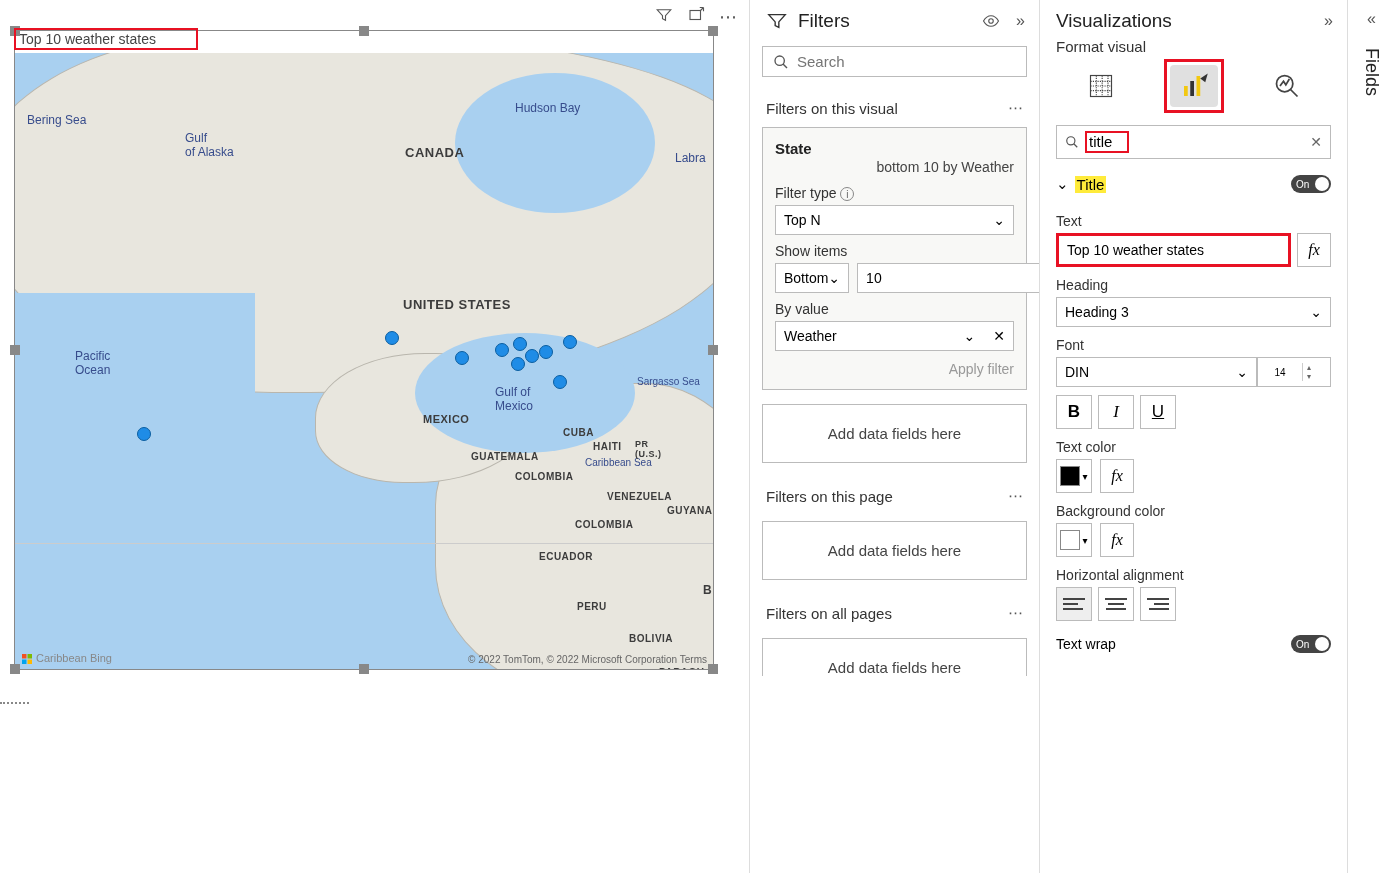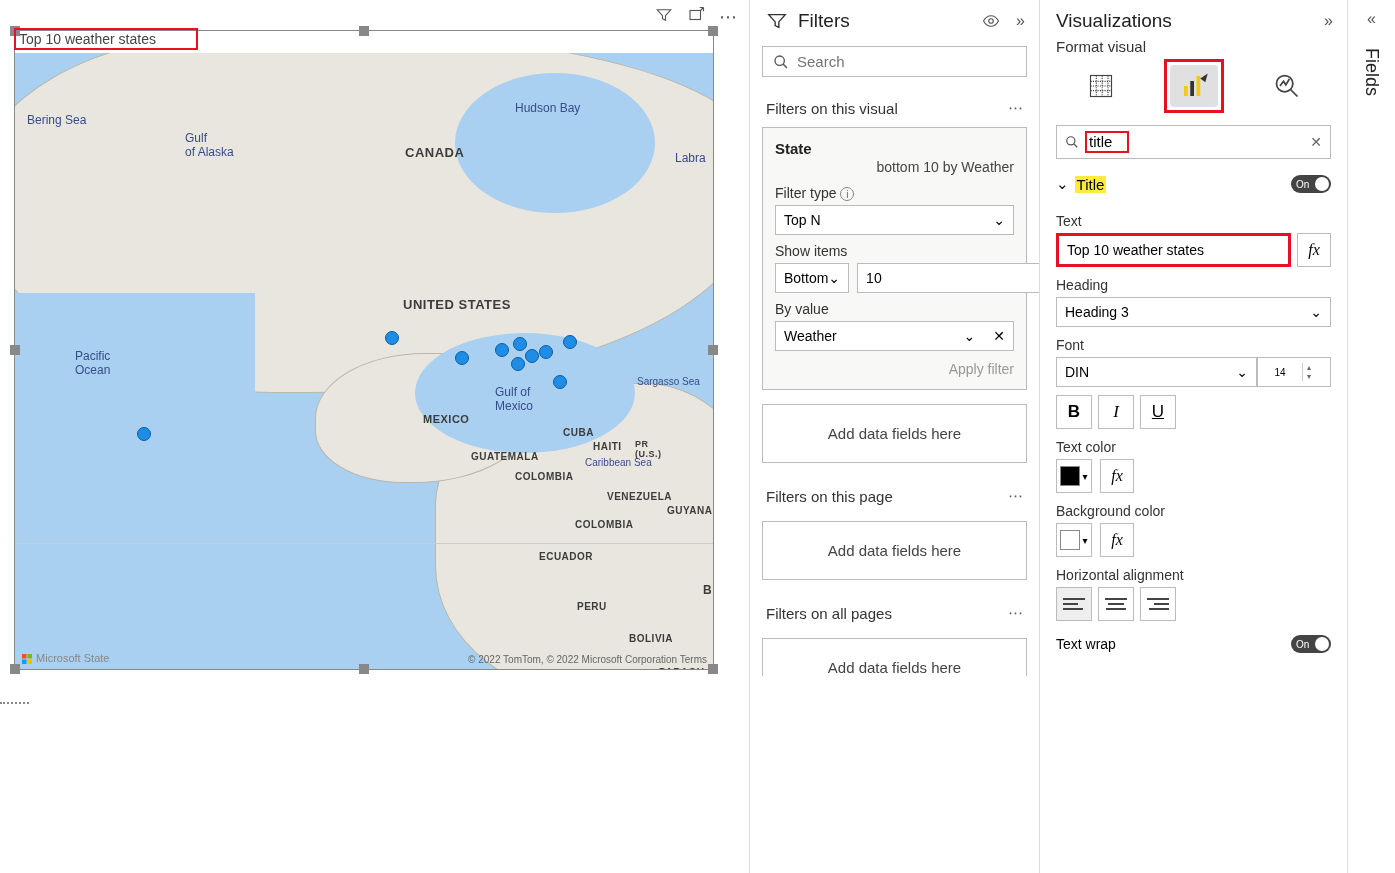--- a/index.html
+++ b/index.html
@@ -182,21 +182,21 @@
 
       <div style="position:absolute; left:0; right:0; top:490px; height:1px; background:#ccc;"></div>
 
       <div class="map-footer-left">
         <svg width="12" height="12" viewBox="0 0 24 24" style="display:inline; vertical-align:middle;">
             <rect x="2" y="2" width="9" height="9" fill="#f25022"></rect>
             <rect x="13" y="2" width="9" height="9" fill="#7fba00"></rect>
             <rect x="2" y="13" width="9" height="9" fill="#00a4ef"></rect>
             <rect x="13" y="13" width="9" height="9" fill="#ffb900"></rect>
           </svg>
-        <span>Microsoft State</span>
+        <span>Caribbean Bing</span>
       </div>
       <div class="map-footer-right">© 2022 TomTom, © 2022 Microsoft Corporation   Terms</div>
     </div>
 
     <div class="handle" style="left:-5px; top:-5px;"></div>
     <div class="handle" style="right:-5px; top:-5px;"></div>
     <div class="handle" style="left:-5px; bottom:-5px;"></div>
     <div class="handle" style="right:-5px; bottom:-5px;"></div>
     <div class="handle" style="left:50%; top:-5px; margin-left:-5px;"></div>
     <div class="handle" style="left:50%; bottom:-5px; margin-left:-5px;"></div>

